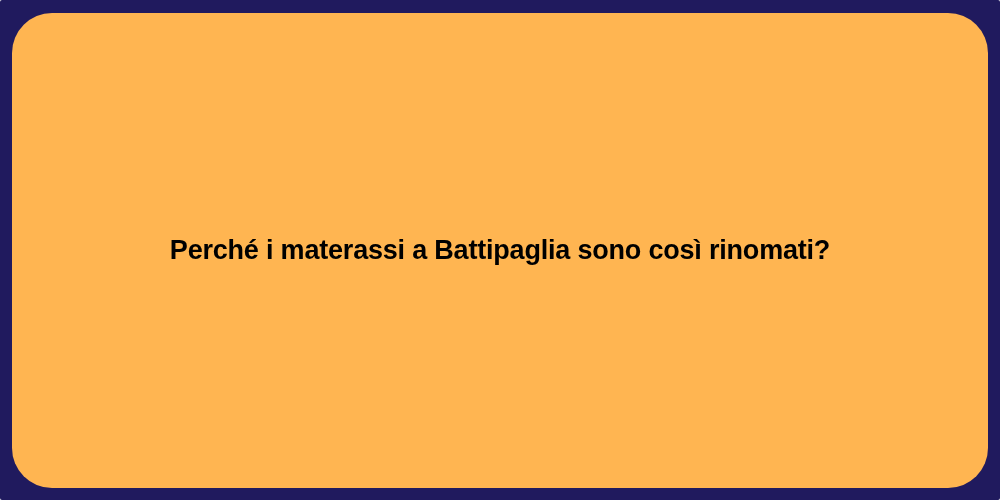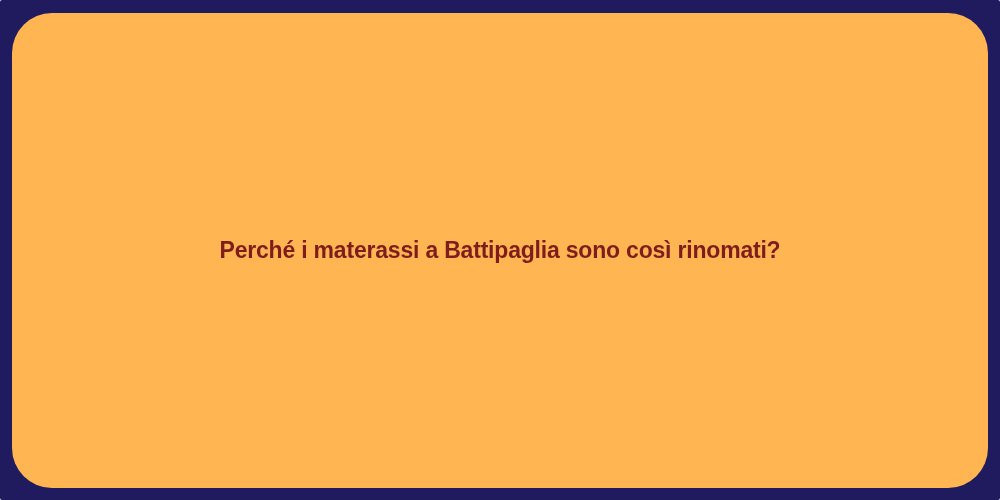--- a/index.html
+++ b/index.html
@@ -36,23 +36,23 @@
     border-radius: 40px;
     display: flex;
     align-items: center;
     justify-content: center;
     text-align: center;
     padding: 0 40px;
   }
 
   .banner-heading {
     margin: 0;
-    color: #7f1d1d;
+    color: #000000;
     font-family: "Liberation Sans", sans-serif;
-    font-size: 23px;
+    font-size: 27px;
     font-weight: 700;
     line-height: 1.35;
     letter-spacing: -0.2px;
     white-space: nowrap;
   }
 </style>
 </head>
 <body>
 
 <div class="banner-frame">

